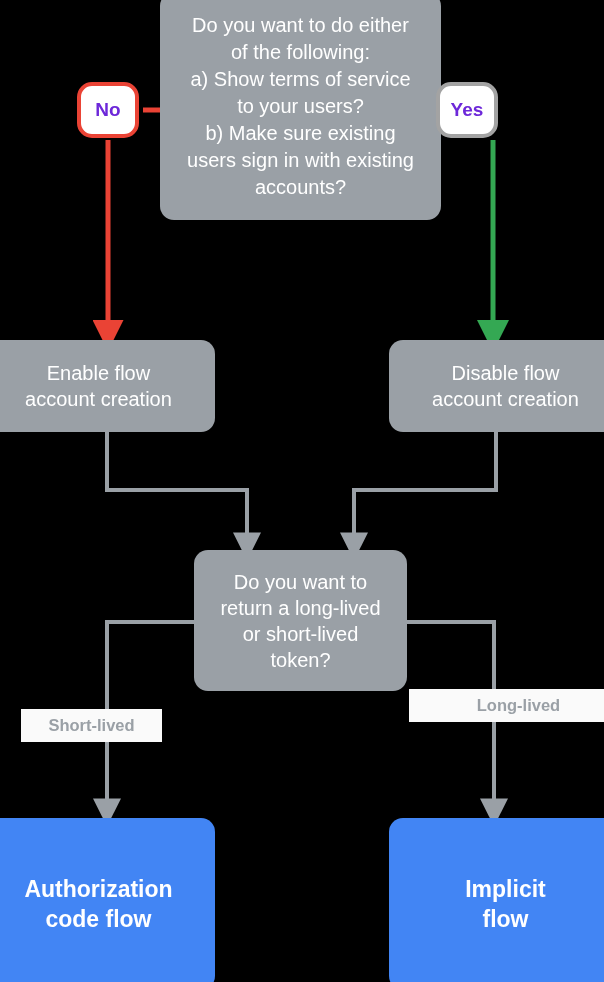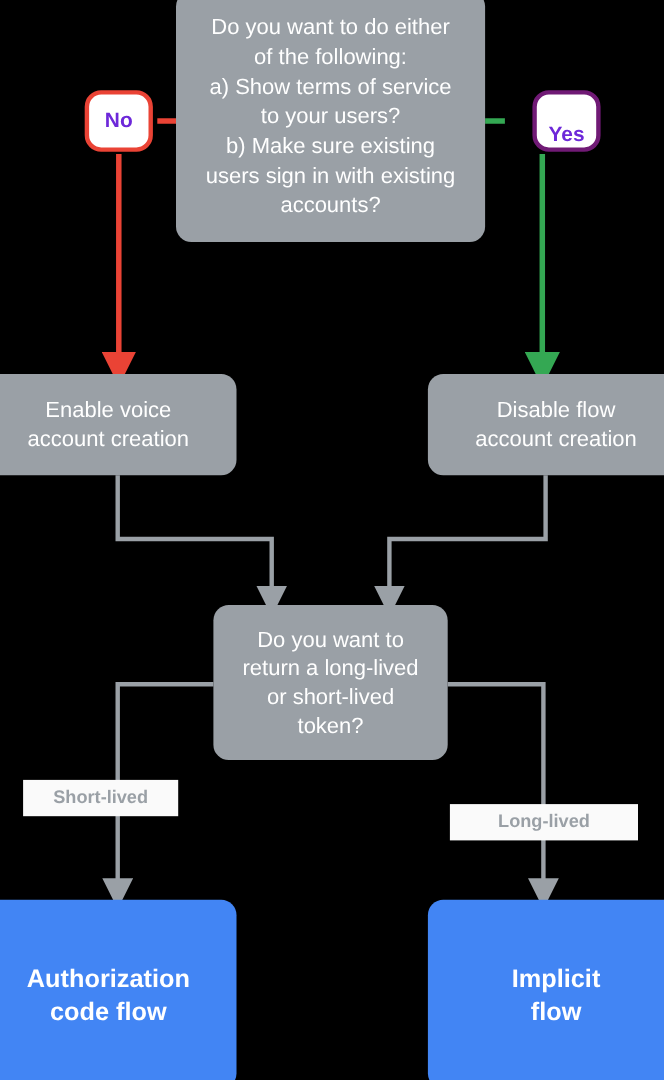--- a/index.html
+++ b/index.html
@@ -80,24 +80,23 @@
     font-size: 19px;
     font-weight: 700;
     color: #6d28d9;
   }
   #no-pill {
     left: 77px;
     top: 82px;
     border: 4px solid #ea4335;
   }
   #yes-pill {
-    left: 484px;
+    left: 436px;
     top: 82px;
-    border: 4px solid #701a75;
-    align-items: flex-end;
+    border: 4px solid #a3a3a3;
   }
 
   
   .edge-label {
     position: absolute;
     background: #fafafa;
     display: flex;
     align-items: center;
     justify-content: center;
     height: 33px;
@@ -107,22 +106,23 @@
     font-weight: 700;
     color: #9aa0a6;
   }
   #label-short {
     left: 21px;
     top: 709px;
     width: 141px;
   }
   #label-long {
     left: 409px;
-    top: 731px;
+    top: 689px;
     width: 171px;
+    padding-left: 24px;
   }
 
   
   .blue-box {
     background: #4285f4;
     color: #ffffff;
     border-radius: 14px;
   }
   .blue-box .txt {
     font-size: 23px;
@@ -189,21 +189,21 @@
 
 <div class="node pill" id="no-pill">
   <span class="txt">No</span>
 </div>
 
 <div class="node pill" id="yes-pill">
   <span class="txt">Yes</span>
 </div>
 
 <div class="node gray-box" id="enable-box">
-  <span class="txt">Enable voice
+  <span class="txt">Enable flow
 account creation</span>
 </div>
 
 <div class="node gray-box" id="disable-box">
   <span class="txt">Disable flow
 account creation</span>
 </div>
 
 <div class="node gray-box" id="q-token">
   <span class="txt">Do you want to

